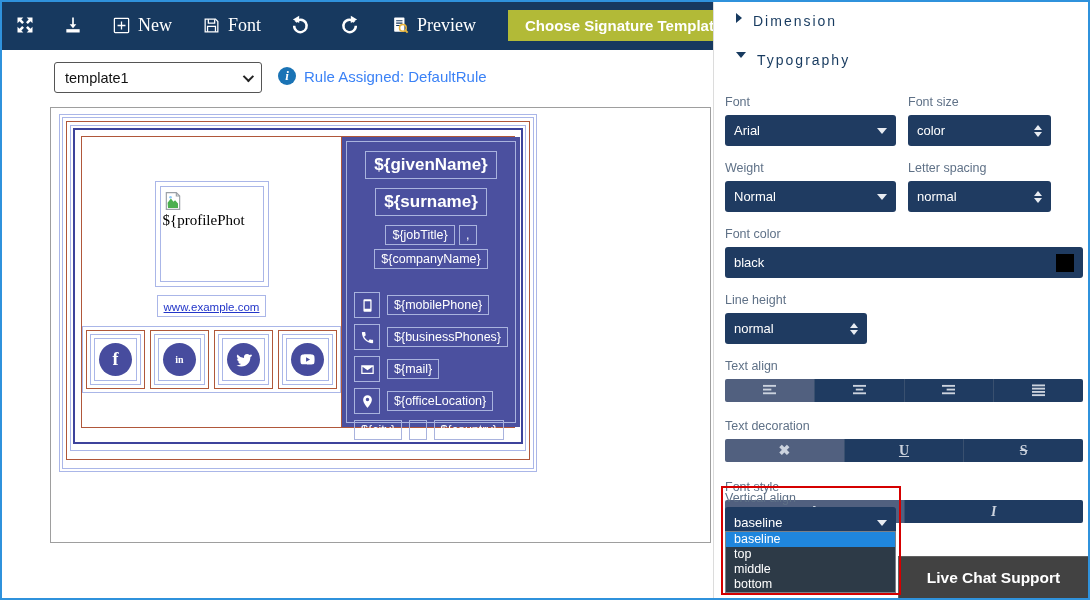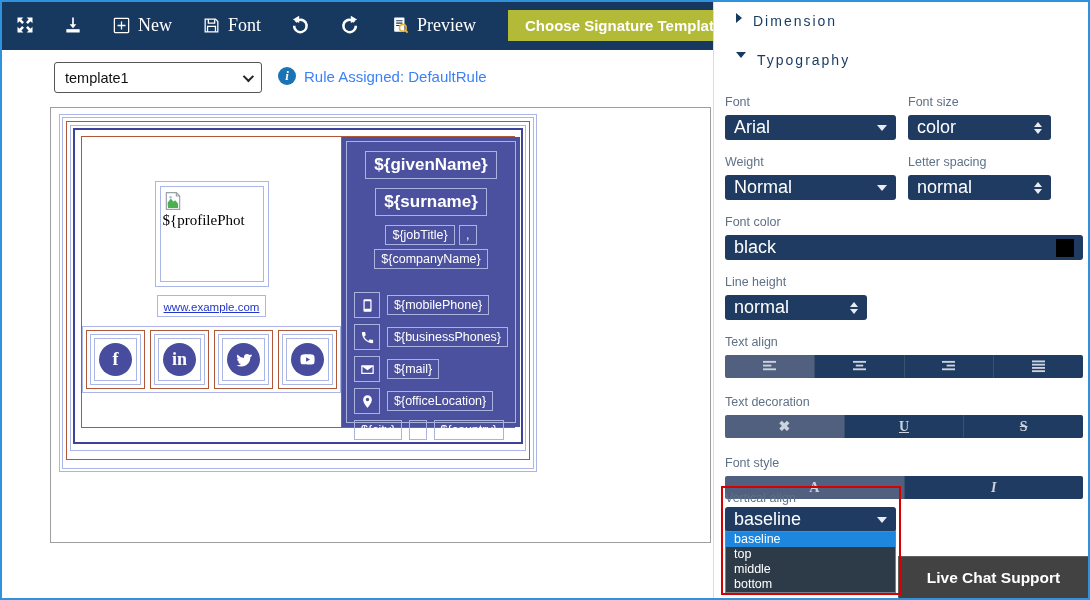--- a/index.html
+++ b/index.html
@@ -82,21 +82,21 @@
                 color: #173a5f; font-size: 14px; letter-spacing: 2px; cursor: pointer; }
   .sec-dim { margin-top: 13px; }
   .sec-typ { margin-top: 23px; }
   .tri-r { width: 0; height: 0; border-top: 5px solid transparent; border-bottom: 5px solid transparent; border-left: 6px solid #173a5f; }
   .tri-d { width: 0; height: 0; border-left: 5px solid transparent; border-right: 5px solid transparent; border-top: 6px solid #173a5f; }
   .ctl-label { color: #5f7187; font-size: 12.5px; margin-bottom: 6px; }
   .row2 { display: flex; margin: 0 0 0 11px; }
   .row2 .col1 { width: 171px; margin-right: 12px; }
   .row2 .col2 { width: 143px; }
   .m-top1 { margin-top: 27px; } .m-top { margin-top: 15px; }
-  .ctl { height: 25px; background: #1f3b61; border-radius: 3px; color: #fff; font-size: 18px;
+  .ctl { height: 31px; background: #1f3b61; border-radius: 3px; color: #fff; font-size: 13px;
          display: flex; align-items: center; padding: 0 9px; cursor: pointer; gap: 48px; }
   .caret { margin-left: auto; width: 0; height: 0; border-left: 5px solid transparent;
            border-right: 5px solid transparent; border-top: 6px solid #e8ecf2; }
   .spin { margin-left: auto; display: flex; flex-direction: column; gap: 2px; }
   .spin i { display:block; width: 0; height: 0; border-left: 4px solid transparent; border-right: 4px solid transparent; }
   .spin .up { border-bottom: 5px solid #e8ecf2; } .spin .dn { border-top: 5px solid #e8ecf2; }
   .full { margin-left: 11px; width: 358px; }
   .half { margin-left: 11px; width: 142px; }
   .swatch { margin-left: auto; width: 18px; height: 18px; background: #000; }
   .seg { margin-left: 11px; width: 358px; height: 23px; display: flex; border-radius: 2px; overflow: hidden; }
@@ -221,21 +221,21 @@
               <div class="soc-a">
                           <div class="soc-b">
                             <div class="soc-c">
                 <div class="soc-circle" style="font-size:18px;">f</div>
               </div>
                           </div>
                         </div>
               <div class="soc-a">
                           <div class="soc-b">
                             <div class="soc-c">
-                <div class="soc-circle" style="font-size:18px;">in</div>
+                <div class="soc-circle" style="font-size:10px;">in</div>
               </div>
                           </div>
                         </div>
               <div class="soc-a">
                           <div class="soc-b">
                             <div class="soc-c">
                 <div class="soc-circle">
                   <svg viewBox="0 0 24 24">
                                   <path d="M23 4.9c-.8.4-1.7.7-2.6.8a4.5 4.5 0 0 0-7.7 4.1A12.8 12.8 0 0 1 3.4 5a4.5 4.5 0 0 0 1.4 6c-.7 0-1.4-.2-2-.5v.1a4.5 4.5 0 0 0 3.6 4.4c-.7.2-1.4.2-2 .1a4.5 4.5 0 0 0 4.2 3.1A9 9 0 0 1 2 20a12.7 12.7 0 0 0 6.9 2c8.3 0 12.8-6.9 12.8-12.8v-.6c.9-.6 1.6-1.4 2.3-2.3z"></path>
                                 </svg>

